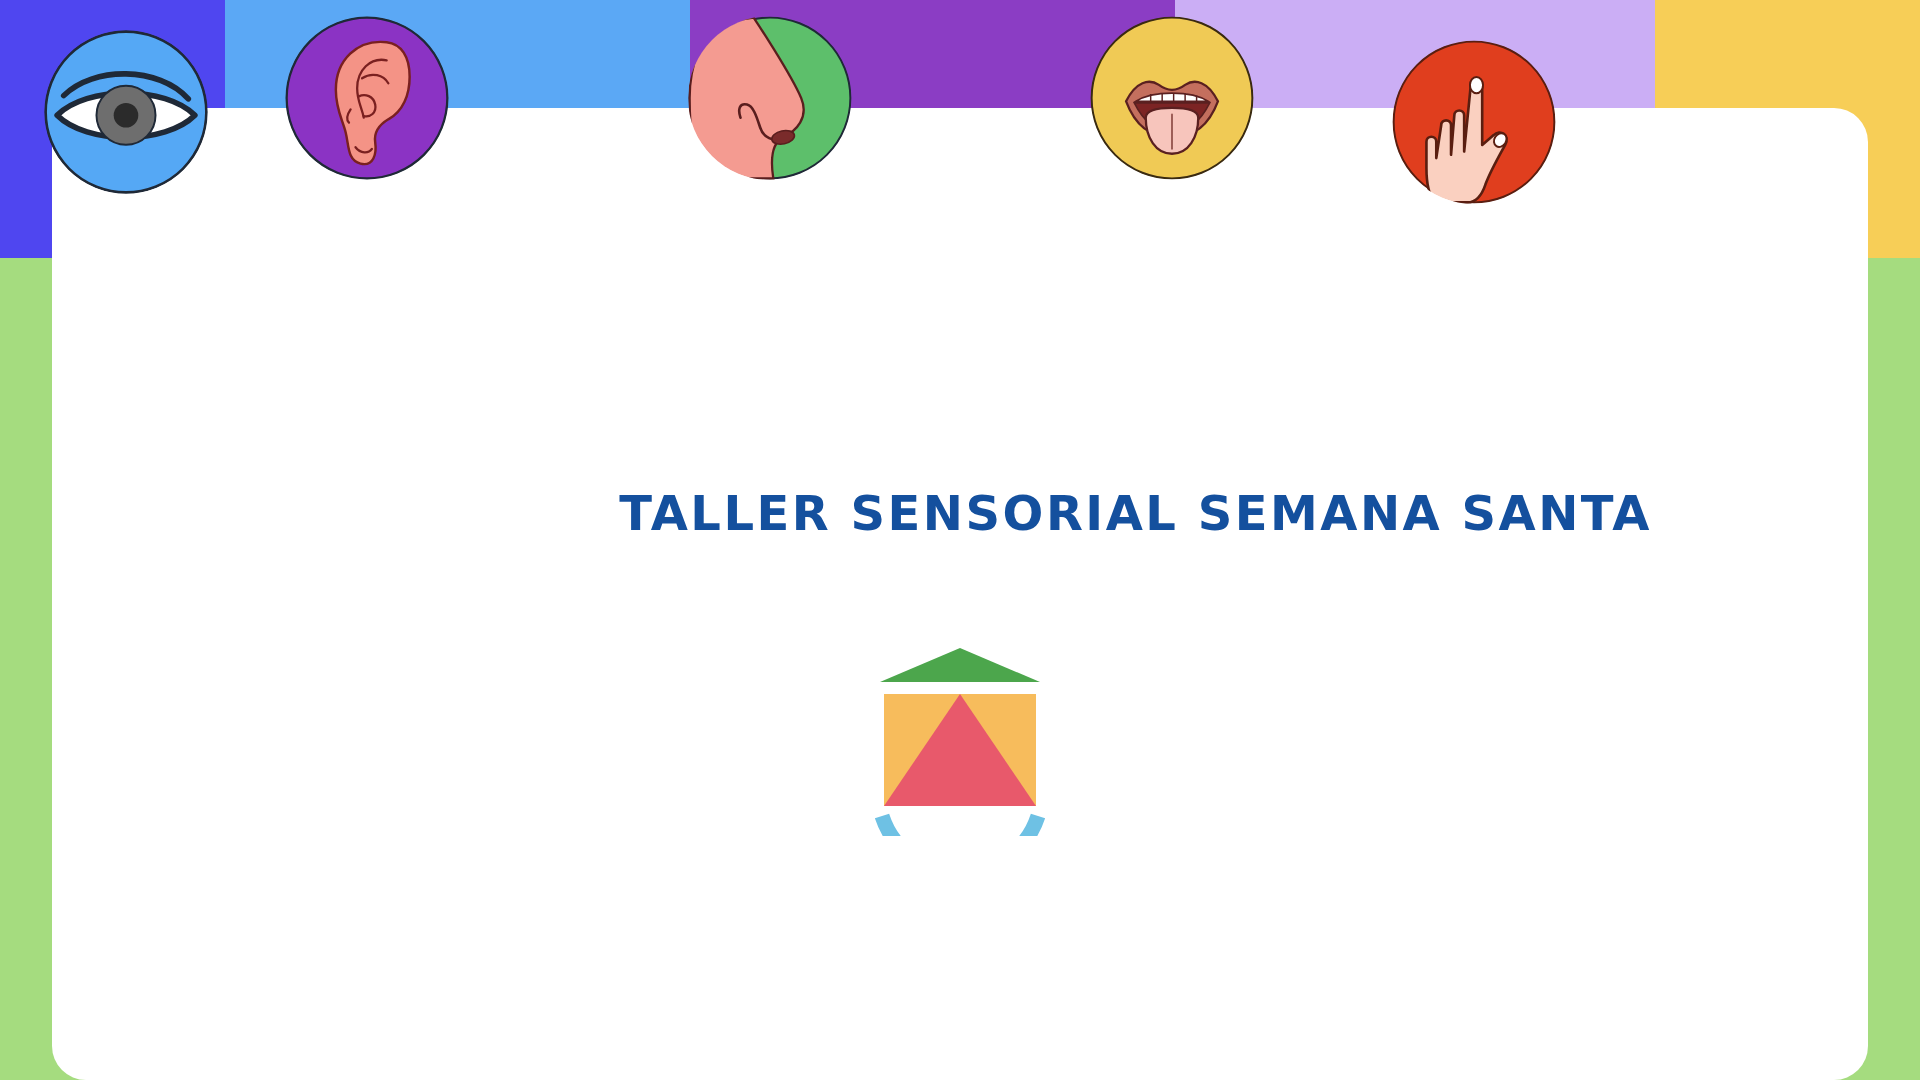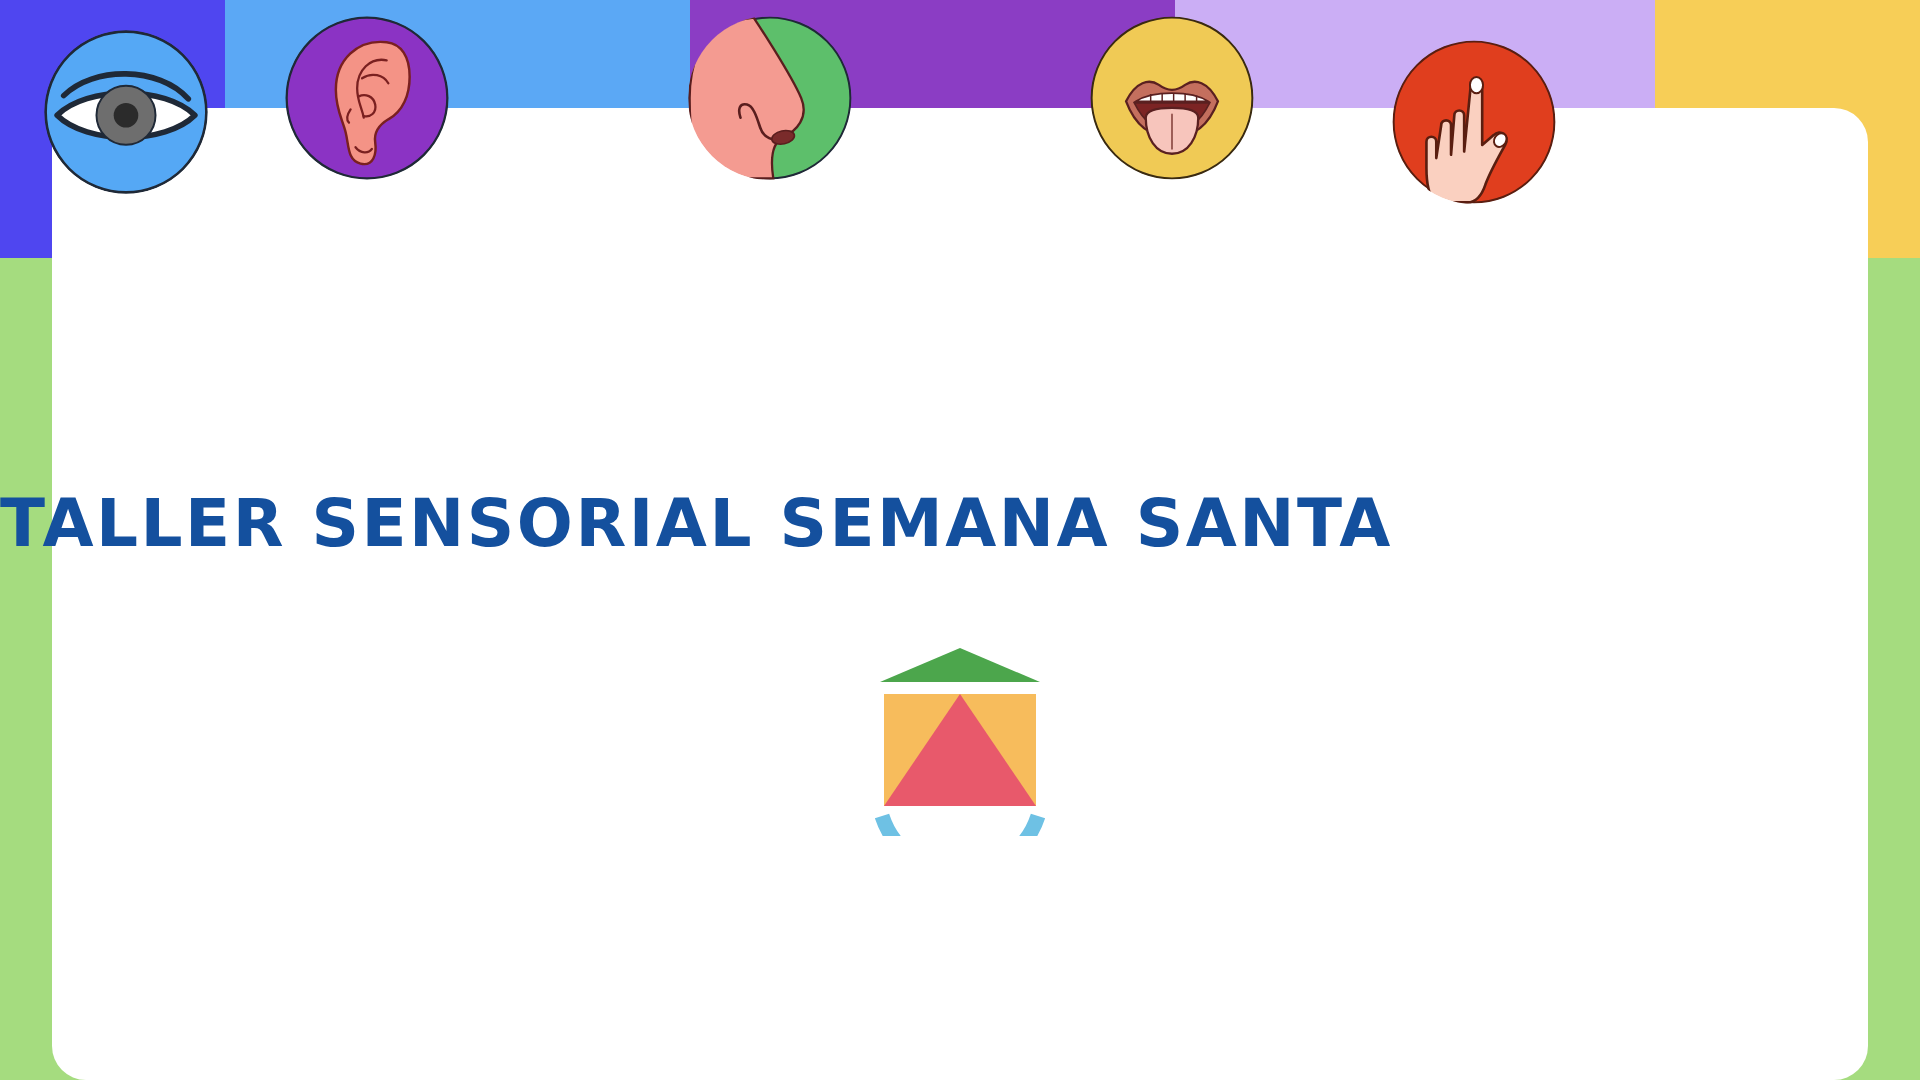--- a/index.html
+++ b/index.html
@@ -57,23 +57,23 @@
   .icon-nose  { left: 688px;  top: 16px; }
   .icon-mouth { left: 1090px; top: 16px; }
   .icon-hand  { left: 1392px; top: 40px; }
 
   
   .title {
     position: absolute;
     left: 0;
     top: 485px;
     width: 1652px;
-    text-align: left;
+    text-align: right;
     font-family: "DejaVu Sans", sans-serif;
-    font-size: 66px;
+    font-size: 48px;
     font-weight: bold;
     letter-spacing: 2.5px;
     color: #14509E;
     white-space: nowrap;
   }
 
   
   .logo {
     position: absolute;
     left: 860px;

